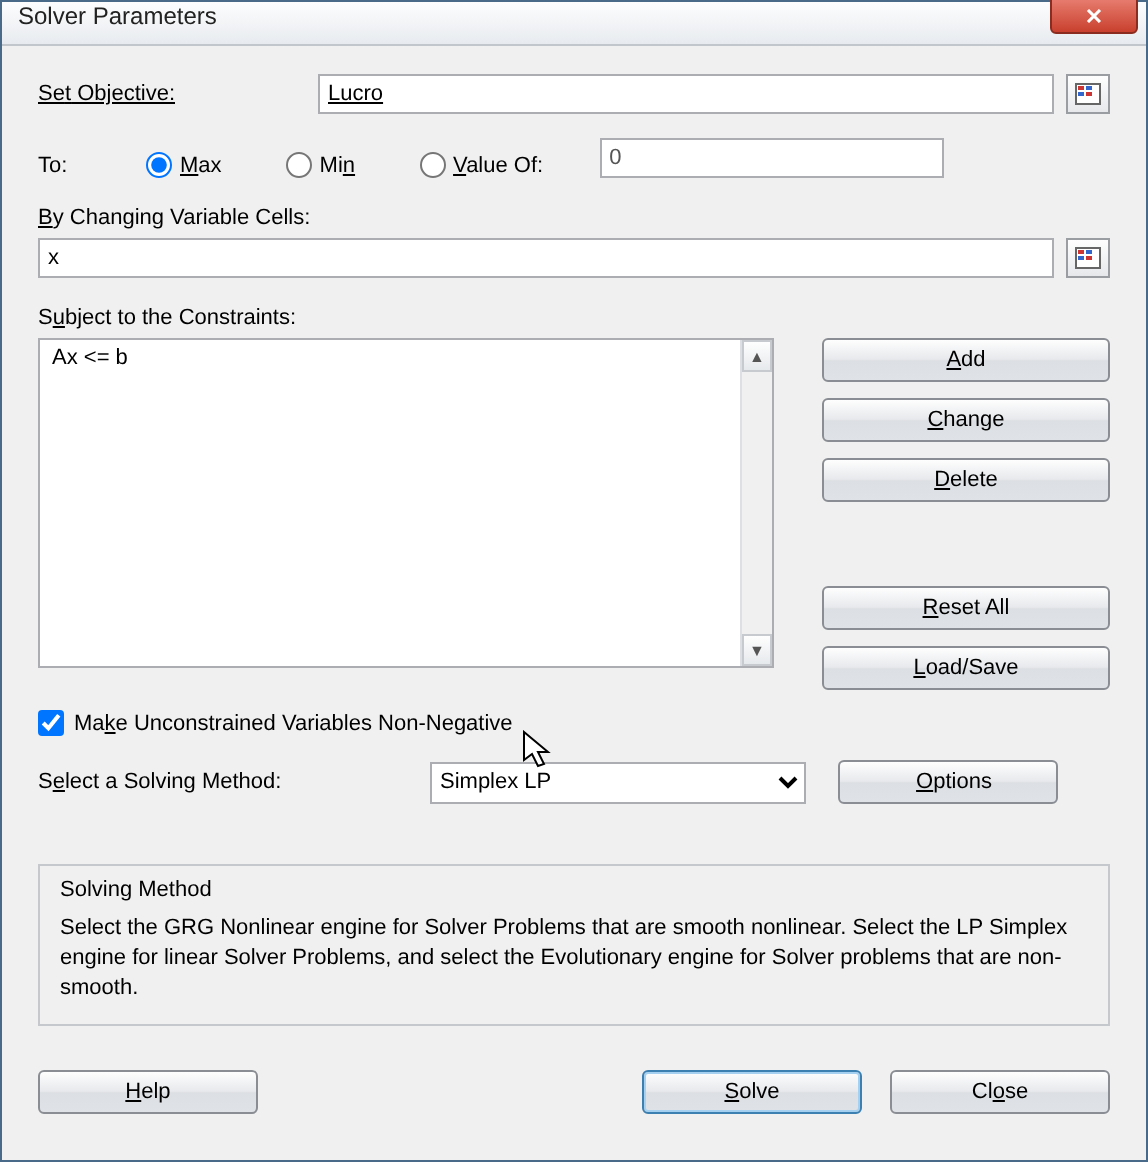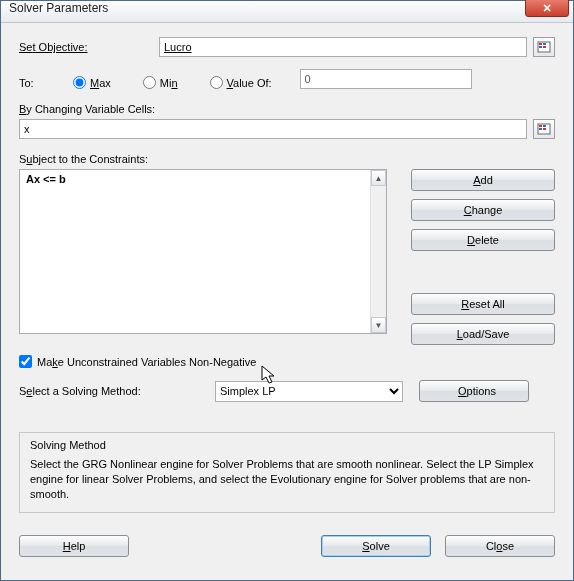--- a/index.html
+++ b/index.html
@@ -73,21 +73,20 @@
 .cells-input { width: 100%; }
 .cells-row { margin-top: 4px; margin-bottom: 14px; display:flex; align-items:center;}
 .constraints-box {
   width: 368px; height: 165px;
   border: 1px solid #abadb3;
   background: #fff;
   padding: 3px 6px;
   font-size: 11px;
   overflow:auto;
   position:relative;
-  font-weight:bold;
 }
 .constraints-row { display:flex; gap: 24px; margin-bottom: 10px;}
 .side-btns { display:flex; flex-direction:column; gap:8px; flex:1; }
 .btn {
   height: 22px;
   border: 1px solid #8a8e94;
   background: linear-gradient(to bottom,#fefefe,#e7e9ec 48%, #dcdfe3 52%, #dfe2e6);
   border-radius: 3px;
   font-size: 11px;
   font-family: inherit;

